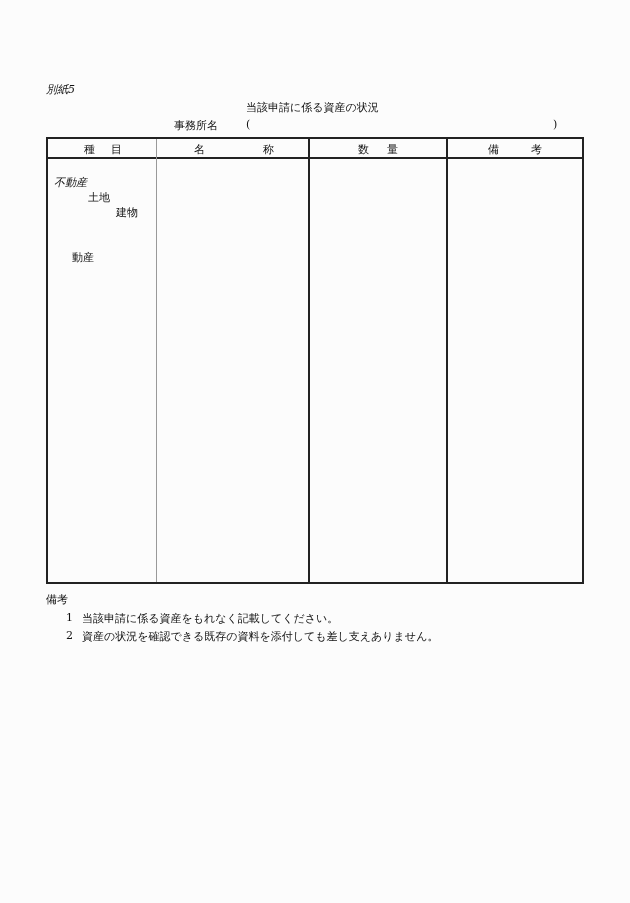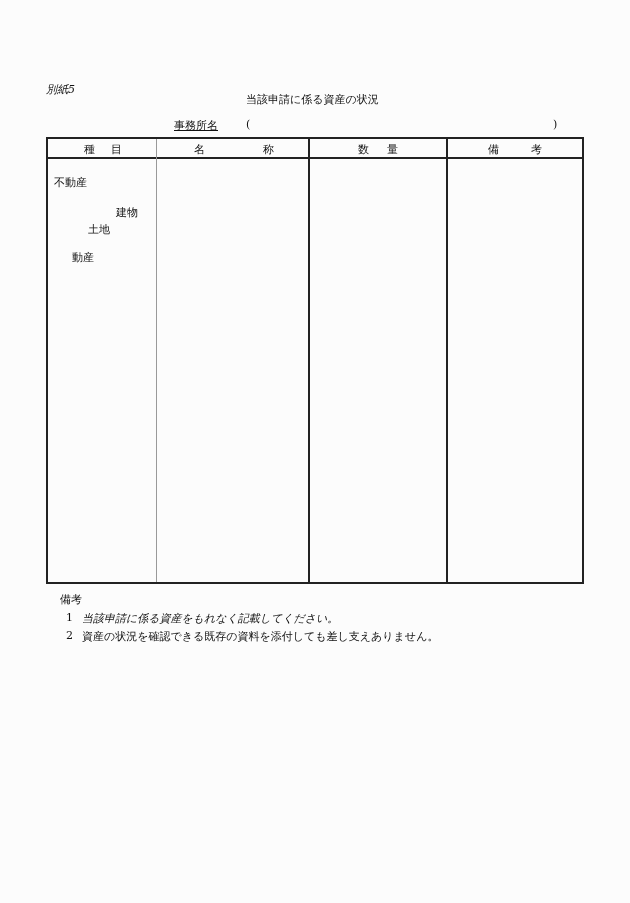--- a/index.html
+++ b/index.html
@@ -3,49 +3,49 @@
   <meta charset="utf-8">
   <style>
     html, body { margin: 0; padding: 0; }
     body {
       width: 630px; height: 903px; background: #fcfcfc; position: relative;
       font-family: "DejaVu Serif", "Liberation Serif", serif; color: #111;
       font-size: 11px; overflow: hidden;
     }
     .abs { position: absolute; white-space: nowrap; }
     #doc-label { left: 46px; top: 82px; font-style: italic; }
-    #doc-title { left: 246px; top: 92px; }
-    #office-label { left: 174px; top: 118px; text-decoration: underline; }
+    #doc-title { left: 246px; top: 100px; }
+    #office-label { left: 174px; top: 118px; }
     #office-open { left: 246px; top: 118px; }
     #office-close { left: 553px; top: 118px; }
 
     #table {
       position: absolute; left: 46px; top: 137px; width: 538px; height: 447px;
       border: 2px solid #222; box-sizing: border-box;
     }
     .vline { position: absolute; top: 0; bottom: 0; }
     #vl1 { left: 108px; width: 1px; background: #999; }
     #vl2 { left: 260px; width: 2px; background: #222; }
     #vl3 { left: 398px; width: 2px; background: #222; }
     #hline { position: absolute; left: 0; right: 0; top: 18px; height: 2px; background: #222; }
     .hcell { position: absolute; top: 3px; display: flex; justify-content: space-between; }
     #h1 { left: 36px; width: 38px; }
     #h2 { left: 146px; width: 80px; }
     #h3 { left: 310px; width: 40px; }
     #h4 { left: 440px; width: 54px; }
 
     .cat { position: absolute; }
-    #c1 { left: 6px; top: 36px; }
-    #c2 { left: 40px; top: 51px; margin-top: 32px; }
+    #c1 { left: 6px; top: 36px; font-style: italic; }
+    #c2 { left: 40px; top: 51px; }
     #c3 { left: 40px; top: 66px; margin-left: 28px; }
     #c4 { left: 6px; top: 111px; padding-left: 18px; }
 
-    #notes-title { left: 60px; top: 592px; }
+    #notes-title { left: 46px; top: 592px; }
     #note1-num { left: 66px; top: 611px; }
-    #note1-text { left: 82px; top: 611px; font-style: italic; }
+    #note1-text { left: 82px; top: 611px; }
     #note2-num { left: 66px; top: 629px; }
     #note2-text { left: 82px; top: 629px; font-family: Liberation Serif, serif; }
   </style>
 </head>
 <body>
 
 <div id="doc-label" class="abs">別紙5</div>
 <div id="doc-title" class="abs">当該申請に係る資産の状況</div>
 <div id="office-label" class="abs">事務所名</div>
 <div id="office-open" class="abs">(</div>

